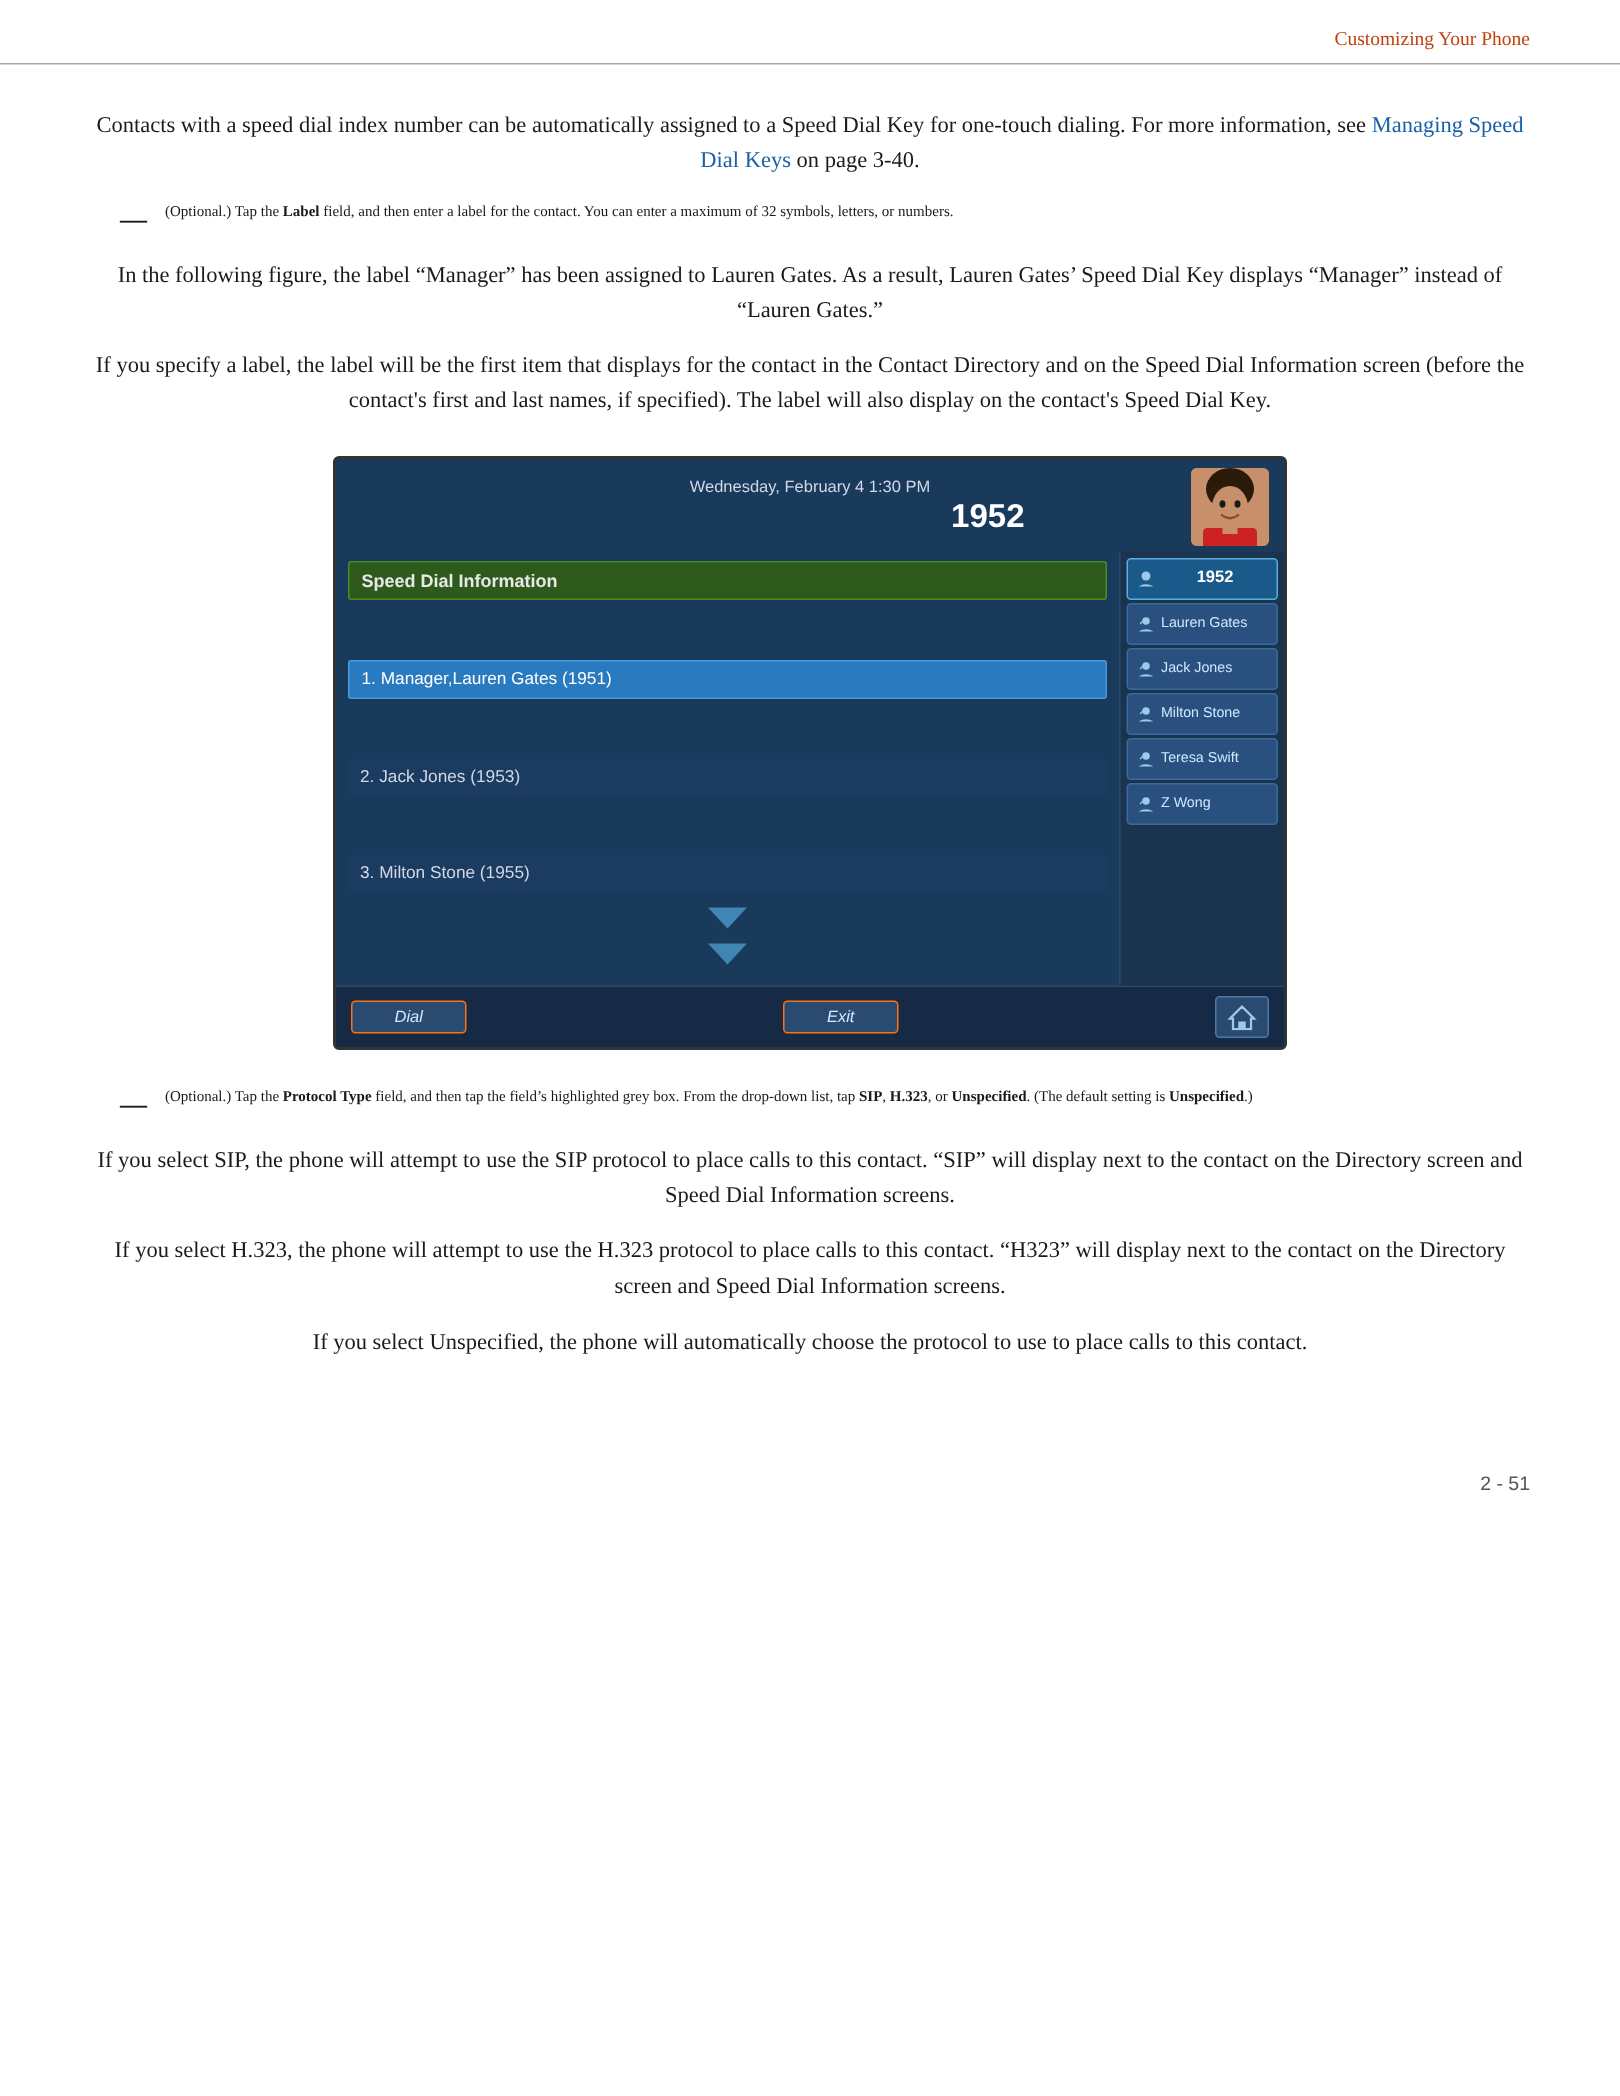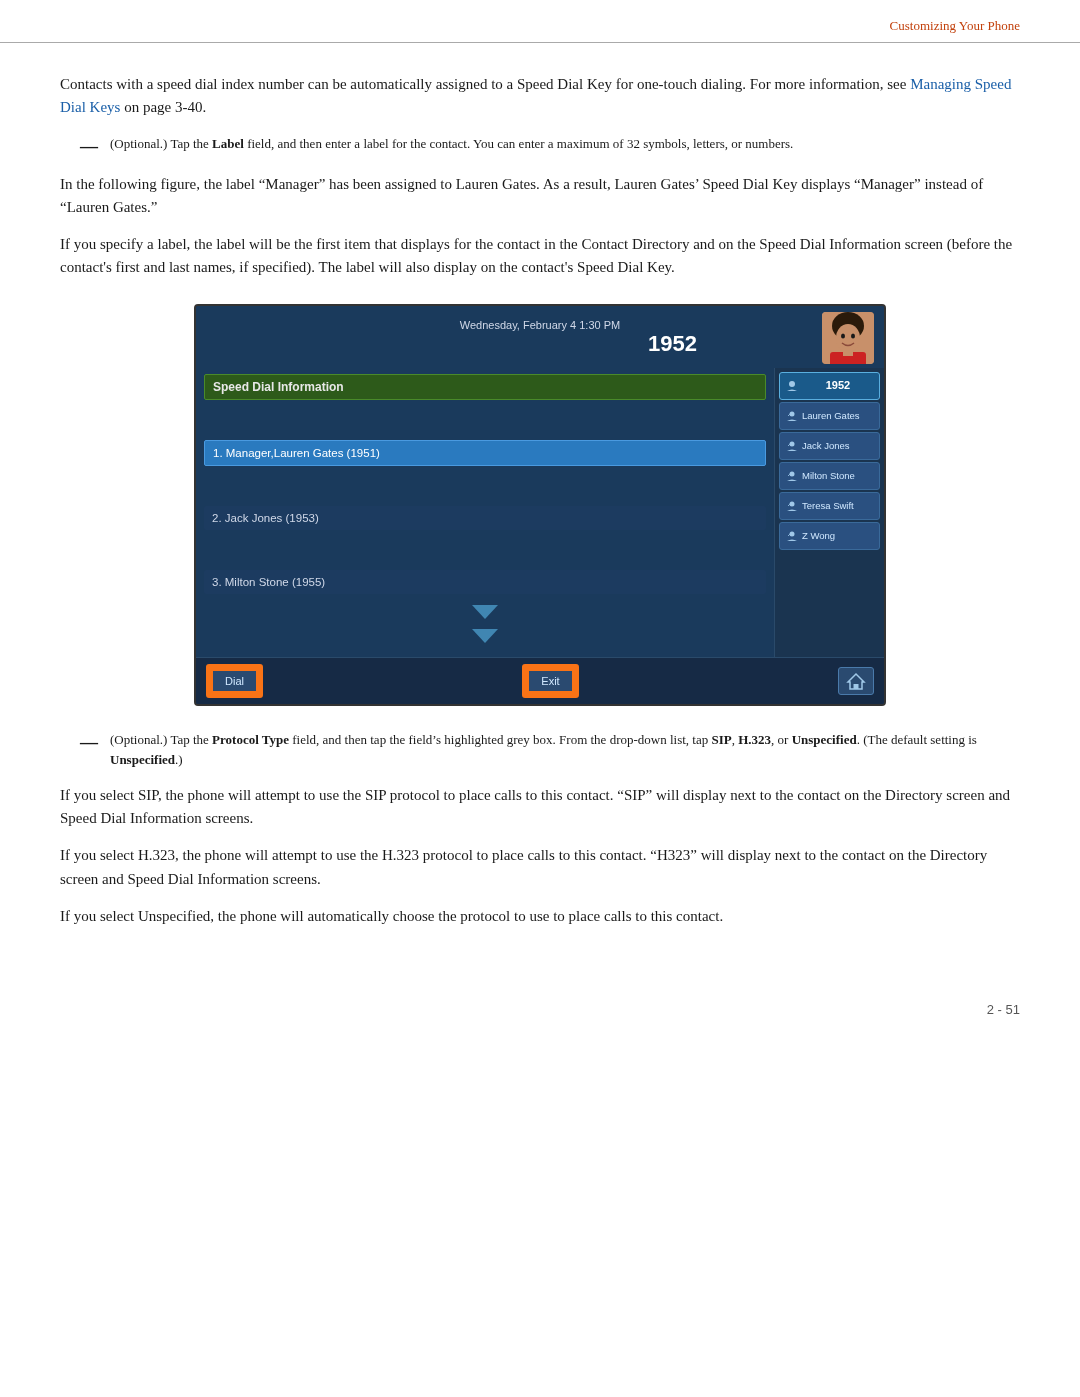--- a/index.html
+++ b/index.html
@@ -30,20 +30,21 @@
     
     .content {
       padding: 30px 60px 30px 60px;
       max-width: 1080px;
     }
 
     .paragraph {
       margin-bottom: 14px;
       line-height: 1.55;
       font-size: 15px;
+      text-align: center;
     }
 
     .link-blue {
       color: #1a5fa8;
       text-decoration: none;
     }
 
     
     .dash-item {
       display: flex;
@@ -52,26 +53,26 @@
     }
     .dash-symbol {
       font-size: 18px;
       font-weight: bold;
       margin-right: 12px;
       flex-shrink: 0;
       line-height: 1.4;
     }
     .dash-text {
       line-height: 1.55;
-      font-size: 13px;
+      font-size: 10px;
     }
 
     
     .phone-screenshot {
-      width: 692px;
+      width: 636px;
       margin: 24px auto;
       background: #1a3a5c;
       border-radius: 4px;
       overflow: hidden;
       border: 2px solid #333;
       font-family: Arial, sans-serif;
     }
 
     
     .phone-topbar {
@@ -231,27 +232,28 @@
     .phone-bottombar {
       display: flex;
       justify-content: space-between;
       align-items: center;
       padding: 6px 10px;
       background: #162a45;
       border-top: 1px solid #2a4a6a;
     }
     .phone-btn {
       background: #2a4a70;
-      border: 7px solid #f97316;
+      border: 1px solid #f97316;
       color: #d0e8ff;
       font-size: 11px;
-      padding: 4px 12px;
+      padding: 4px 28px;
       border-radius: 3px;
       cursor: pointer;
       font-family: Arial, sans-serif;
+      font-style: italic;
     }
     .home-btn {
       background: #2a4a70;
       border: 1px solid #4a7aaa;
       color: #d0e8ff;
       font-size: 16px;
       width: 36px;
       height: 28px;
       border-radius: 3px;
       display: flex;

